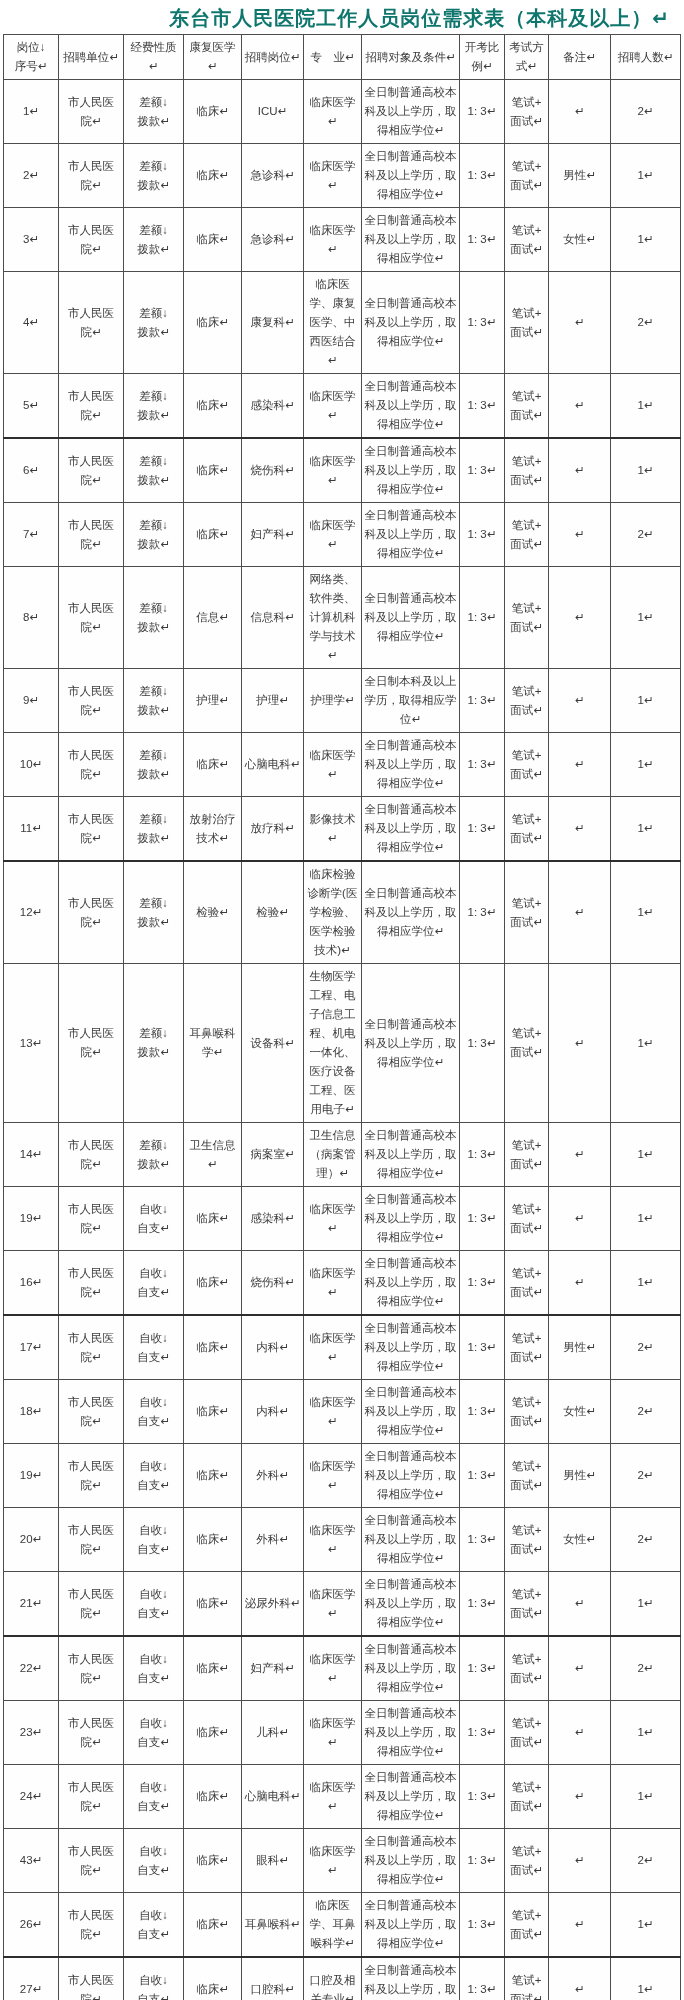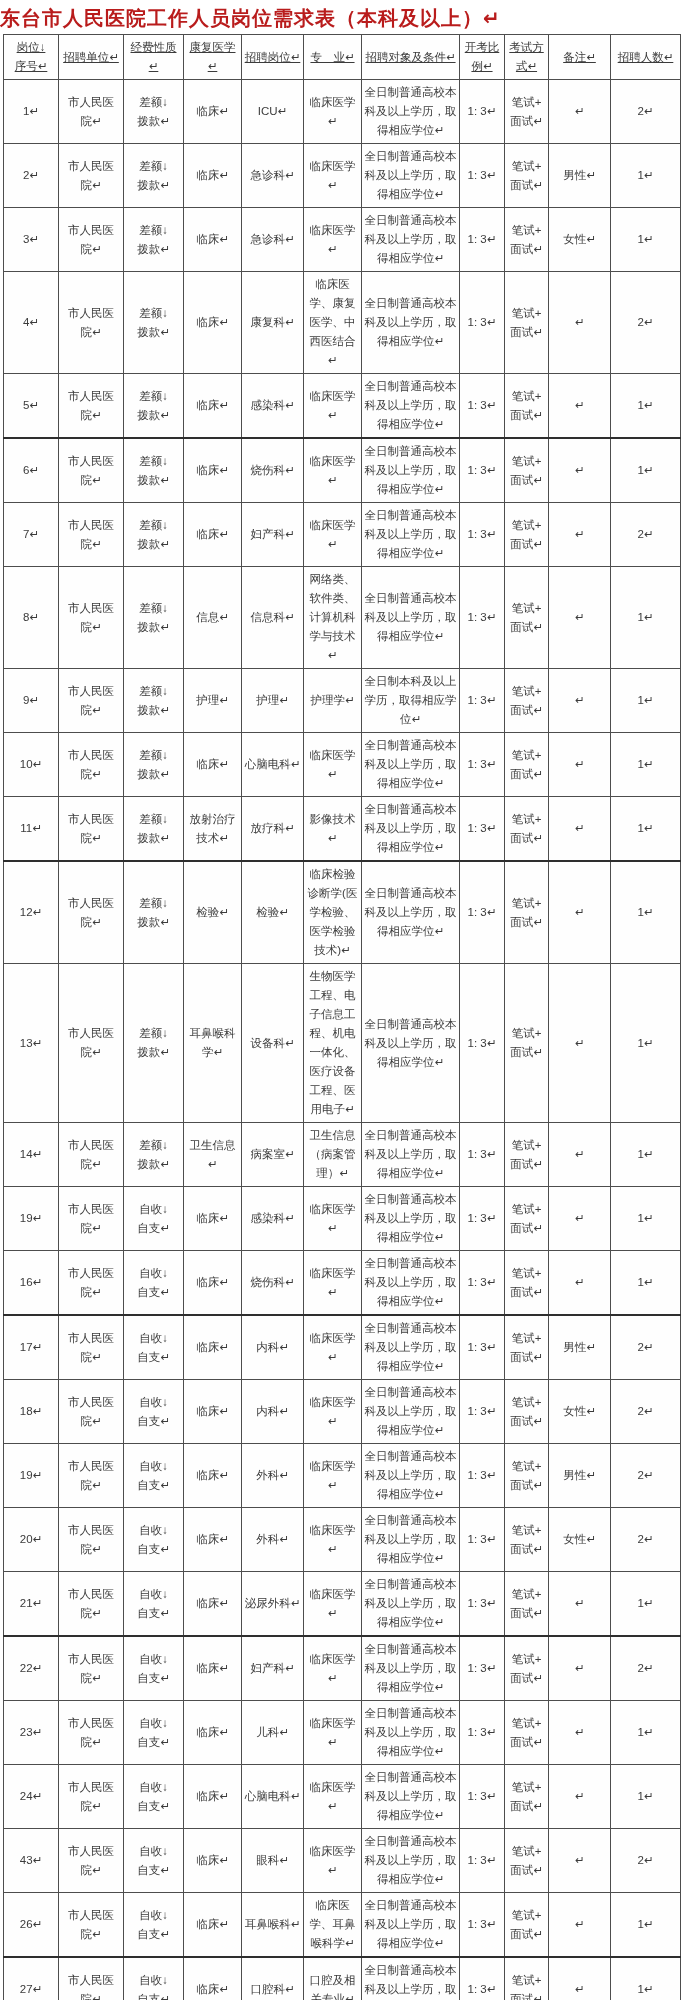--- a/index.html
+++ b/index.html
@@ -5,23 +5,23 @@
   html,body { margin:0; padding:0; background:#ffffff; }
   body {
     width:684px;
     font-family:"Liberation Sans","DejaVu Sans",sans-serif;
     color:#3b3b3b;
   }
   .page { width:684px; }
   .doc-title {
     font-size:20px;
     font-weight:bold;
-    color:#b91c1c;
-    text-align:left;
-    padding:5px 4px 3px 0;
+    color:#0f766e;
+    text-align:right;
+    padding:5px 14px 3px 0;
     letter-spacing:1px;
     line-height:26px;
   }
   table.req-table {
     width:677px;
     margin:0 auto;
     border-collapse:collapse;
     table-layout:fixed;
     background:#fefefe;
   }
@@ -31,21 +31,21 @@
     text-align:center;
     vertical-align:middle;
     font-size:11.5px;
     font-weight:normal;
     line-height:19px;
     padding:3px 2px;
     white-space:pre-line;
     overflow-wrap:break-word;
     color:#3b3b3b;
   }
-  thead tr { height:38px;text-decoration:underline; }
+  thead tr { height:38px; }
   tbody tr { height:64px; }
   tbody tr.thick-top td { border-top:2px solid #2e2e2e; }
   table.req-table { border:1.5px solid #3a3a3a; }
   
   col.c0 { width:55px; }  col.c1 { width:65px; }  col.c2 { width:60px; }
   col.c3 { width:58px; }  col.c4 { width:62px; }  col.c5 { width:58px; }
   col.c6 { width:98px; }  col.c7 { width:45px; }  col.c8 { width:44px; }
   col.c9 { width:62px; }  col.c10 { width:70px; }
 </style>
 </head>

